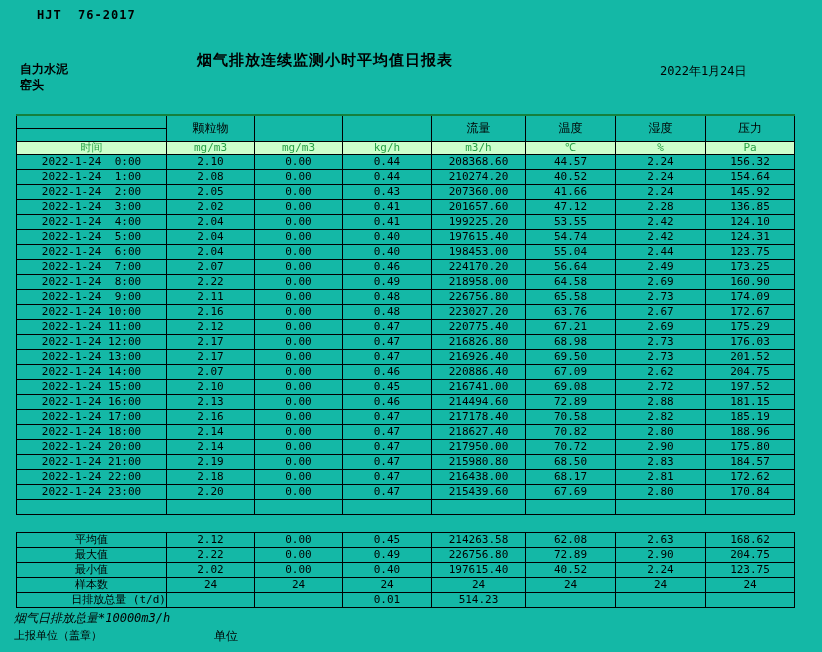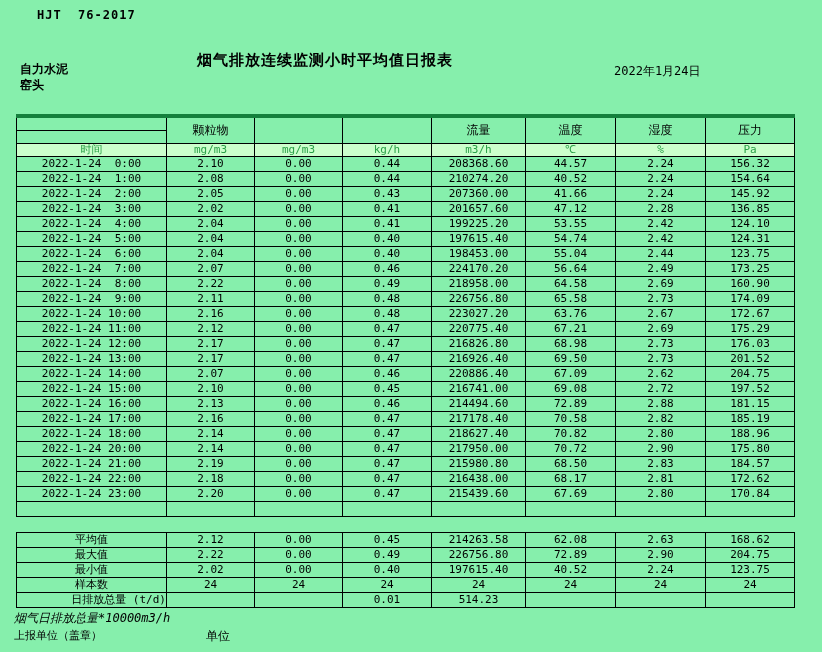--- a/index.html
+++ b/index.html
@@ -1,37 +1,37 @@
 <!DOCTYPE html>
 <html style="--hdr-bg: #ccffcc; --hdr-fg: #28a046;"><head>
 <meta charset="utf-8">
 <style>
   html,body{margin:0;padding:0;background:#fff;}
-  .page{position:relative;width:822px;height:652px;background:#86efac;color:#000;
+  .page{position:relative;width:822px;height:652px;background:#14b8a6;color:#000;
         font-family:"DejaVu Sans Mono", monospace;overflow:hidden;}
   .std{position:absolute;left:37px;top:8px;font-size:12px;font-weight:bold;white-space:pre;letter-spacing:1px;}
   .title{position:absolute;left:197px;top:25px;font-size:15px;font-weight:bold;letter-spacing:1px;margin-top:26px;}
   .company{position:absolute;left:20px;top:61px;font-size:12px;font-weight:bold;line-height:16px;}
-  .date{position:absolute;left:614px;top:63px;font-size:12px;}
+  .date{position:absolute;left:660px;top:63px;font-size:12px;}
 
   table{border-collapse:collapse;table-layout:fixed;}
-  .main{position:absolute;left:16px;top:114px;width:778px;border-top:4px solid #15803d;}
+  .main{position:absolute;left:16px;top:114px;width:778px;border-top:2px solid #15803d;}
   .summary{position:absolute;left:16px;top:532px;width:778px;padding-left:28px;}
   td{border:1px solid #000;font-size:11px;text-align:center;padding:0;height:14px;
      line-height:14px;white-space:pre;overflow:hidden;}
   .pollutant-cell{height:25px;line-height:25px;font-size:12px;}
   .split-cell{padding:0;height:25px;vertical-align:top;}
   .split-cell .split-top{height:12px;border-bottom:1px solid #000;}
   .split-cell .split-bottom{height:12px;}
   .unit-cell{height:12px;line-height:12px;background:var(--hdr-bg,#ccffcc);color:var(--hdr-fg,#28a046);}
   .summary td{height:14px;}
   .summary tr:last-child td:first-child{text-align:right;padding-left:8px;}
   .footer-note{position:absolute;left:14px;top:610px;font-size:12px;font-style:italic;}
   .footer-report-unit{position:absolute;left:14px;top:628px;font-size:11px;}
-  .footer-unit{position:absolute;left:206px;top:628px;font-size:12px;}
+  .footer-unit{position:absolute;left:214px;top:628px;font-size:12px;}
 </style>
 </head>
 <body>
 
 <div class="page">
   <div class="std">HJT  76-2017</div>
   <div class="title">烟气排放连续监测小时平均值日报表</div>
   <div class="company">
     <div>自力水泥</div>
     <div>窑头</div>

